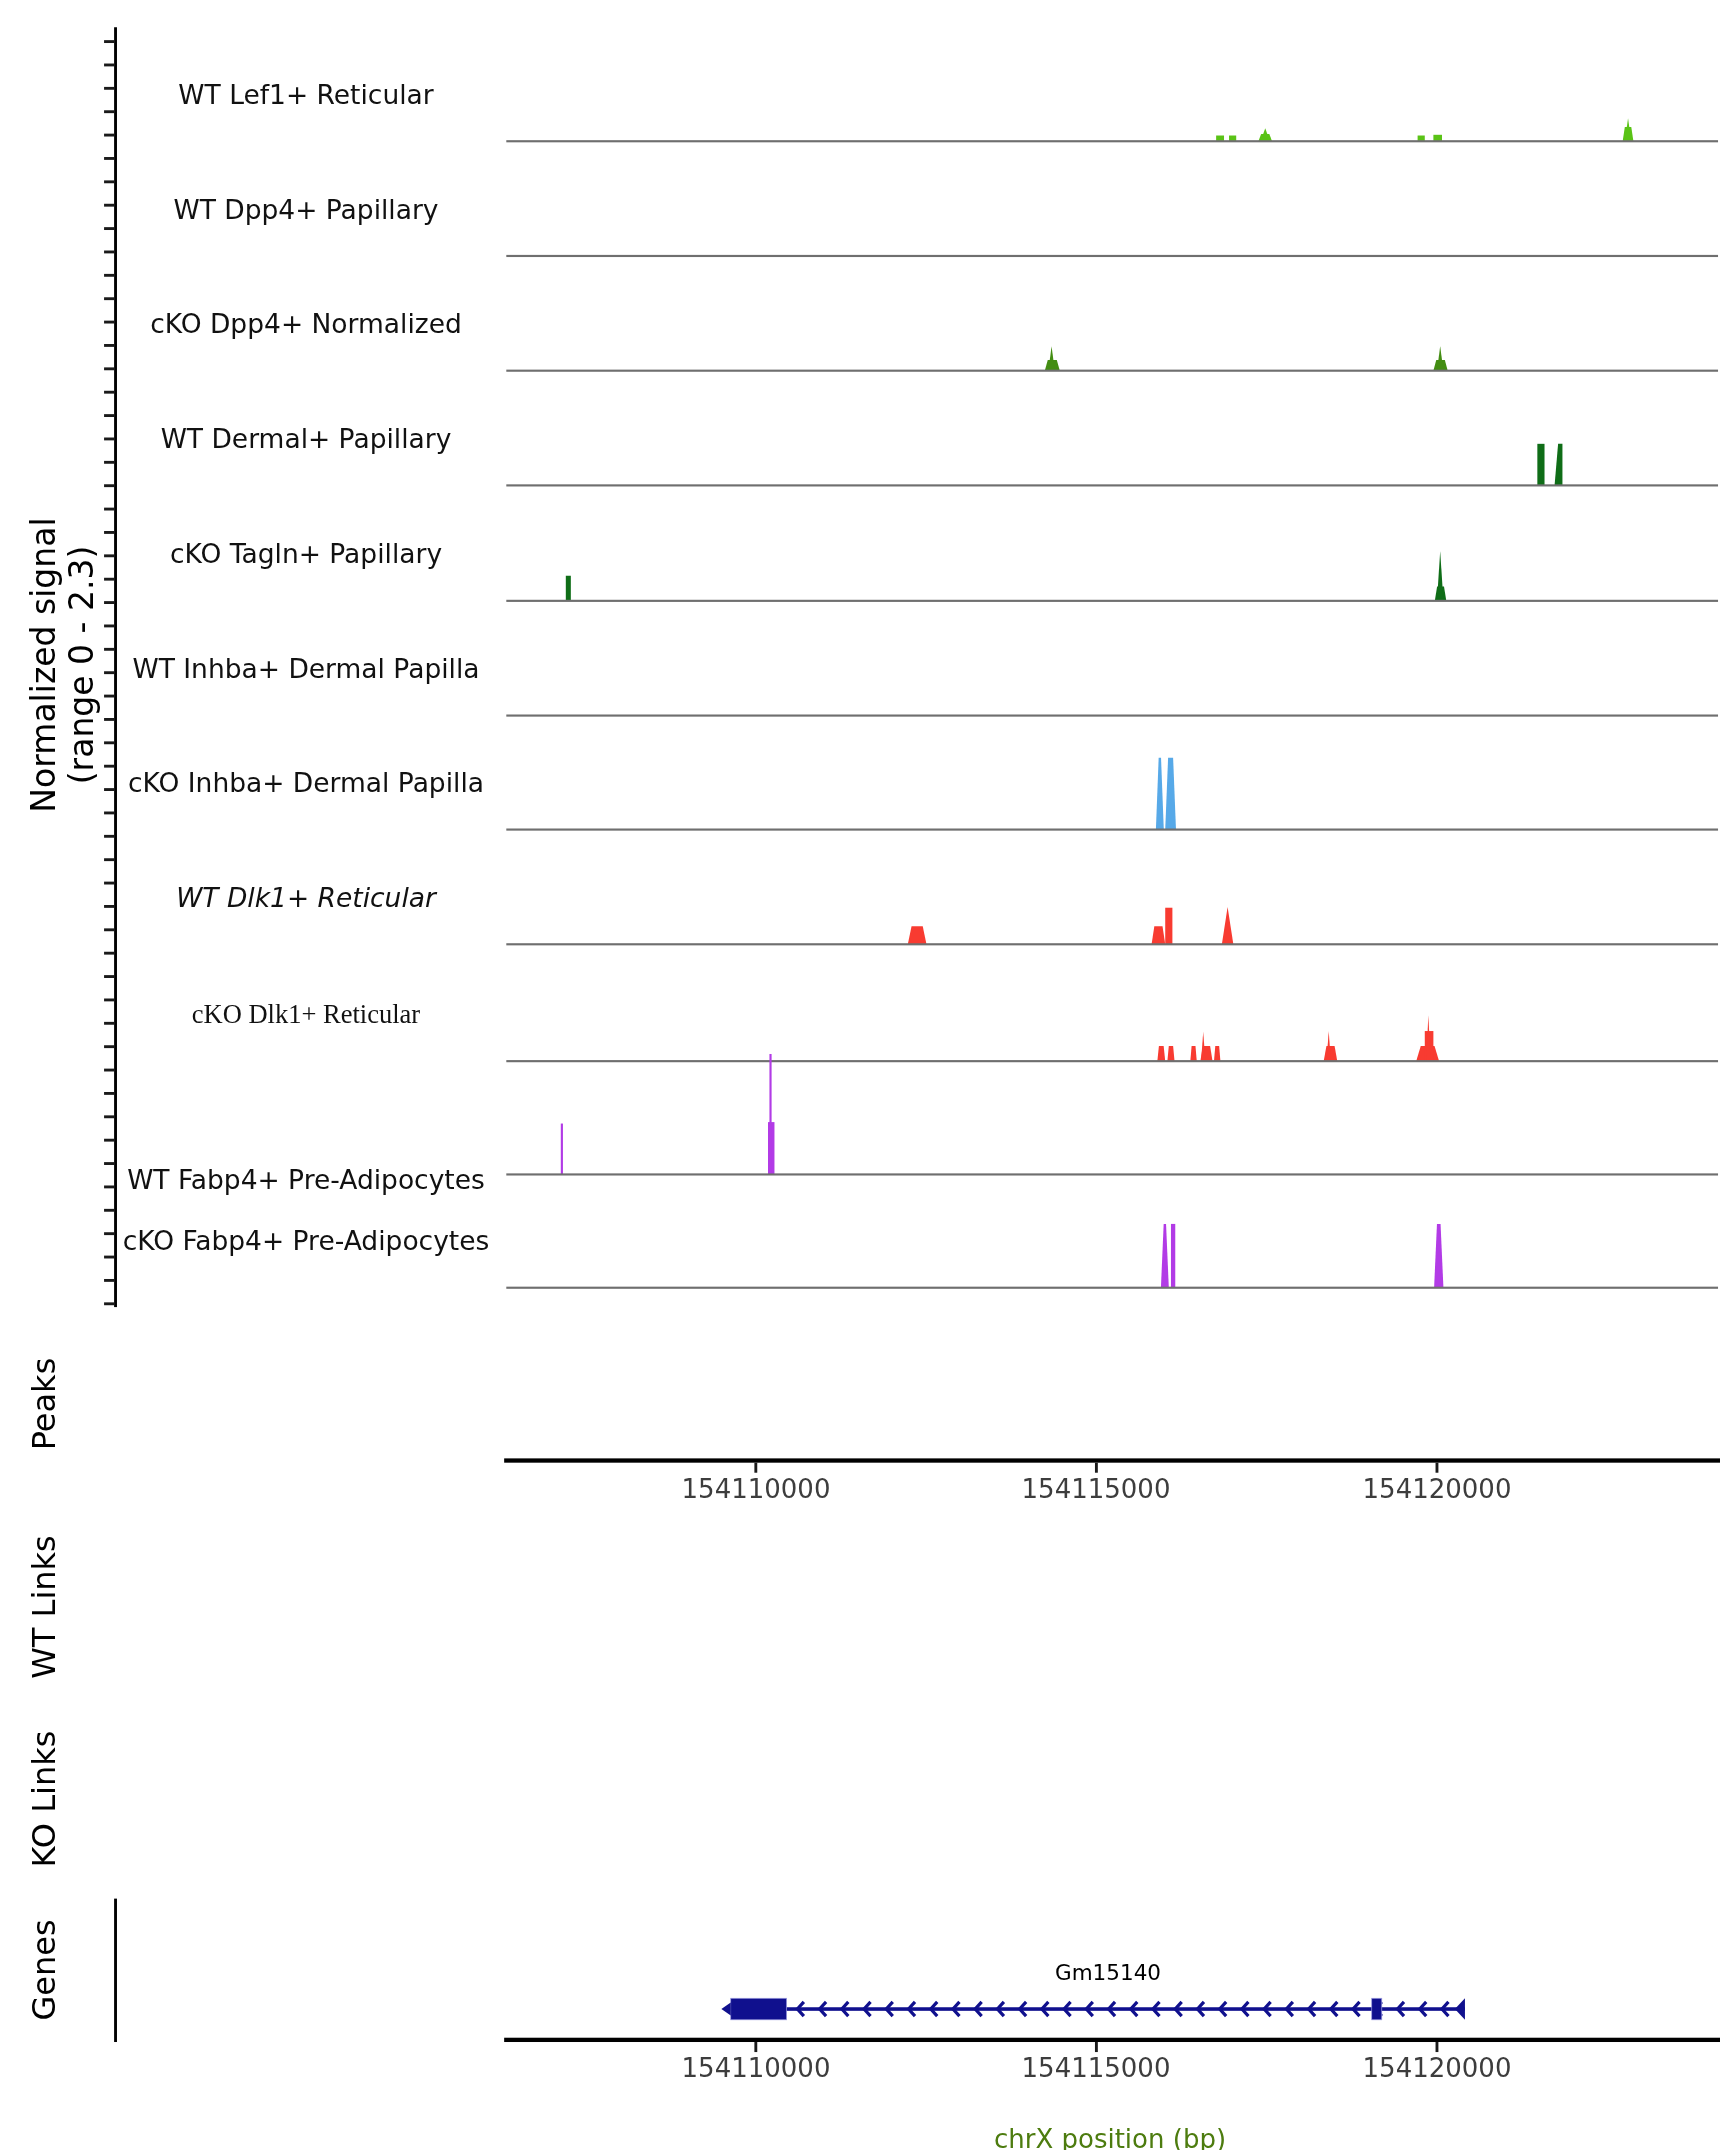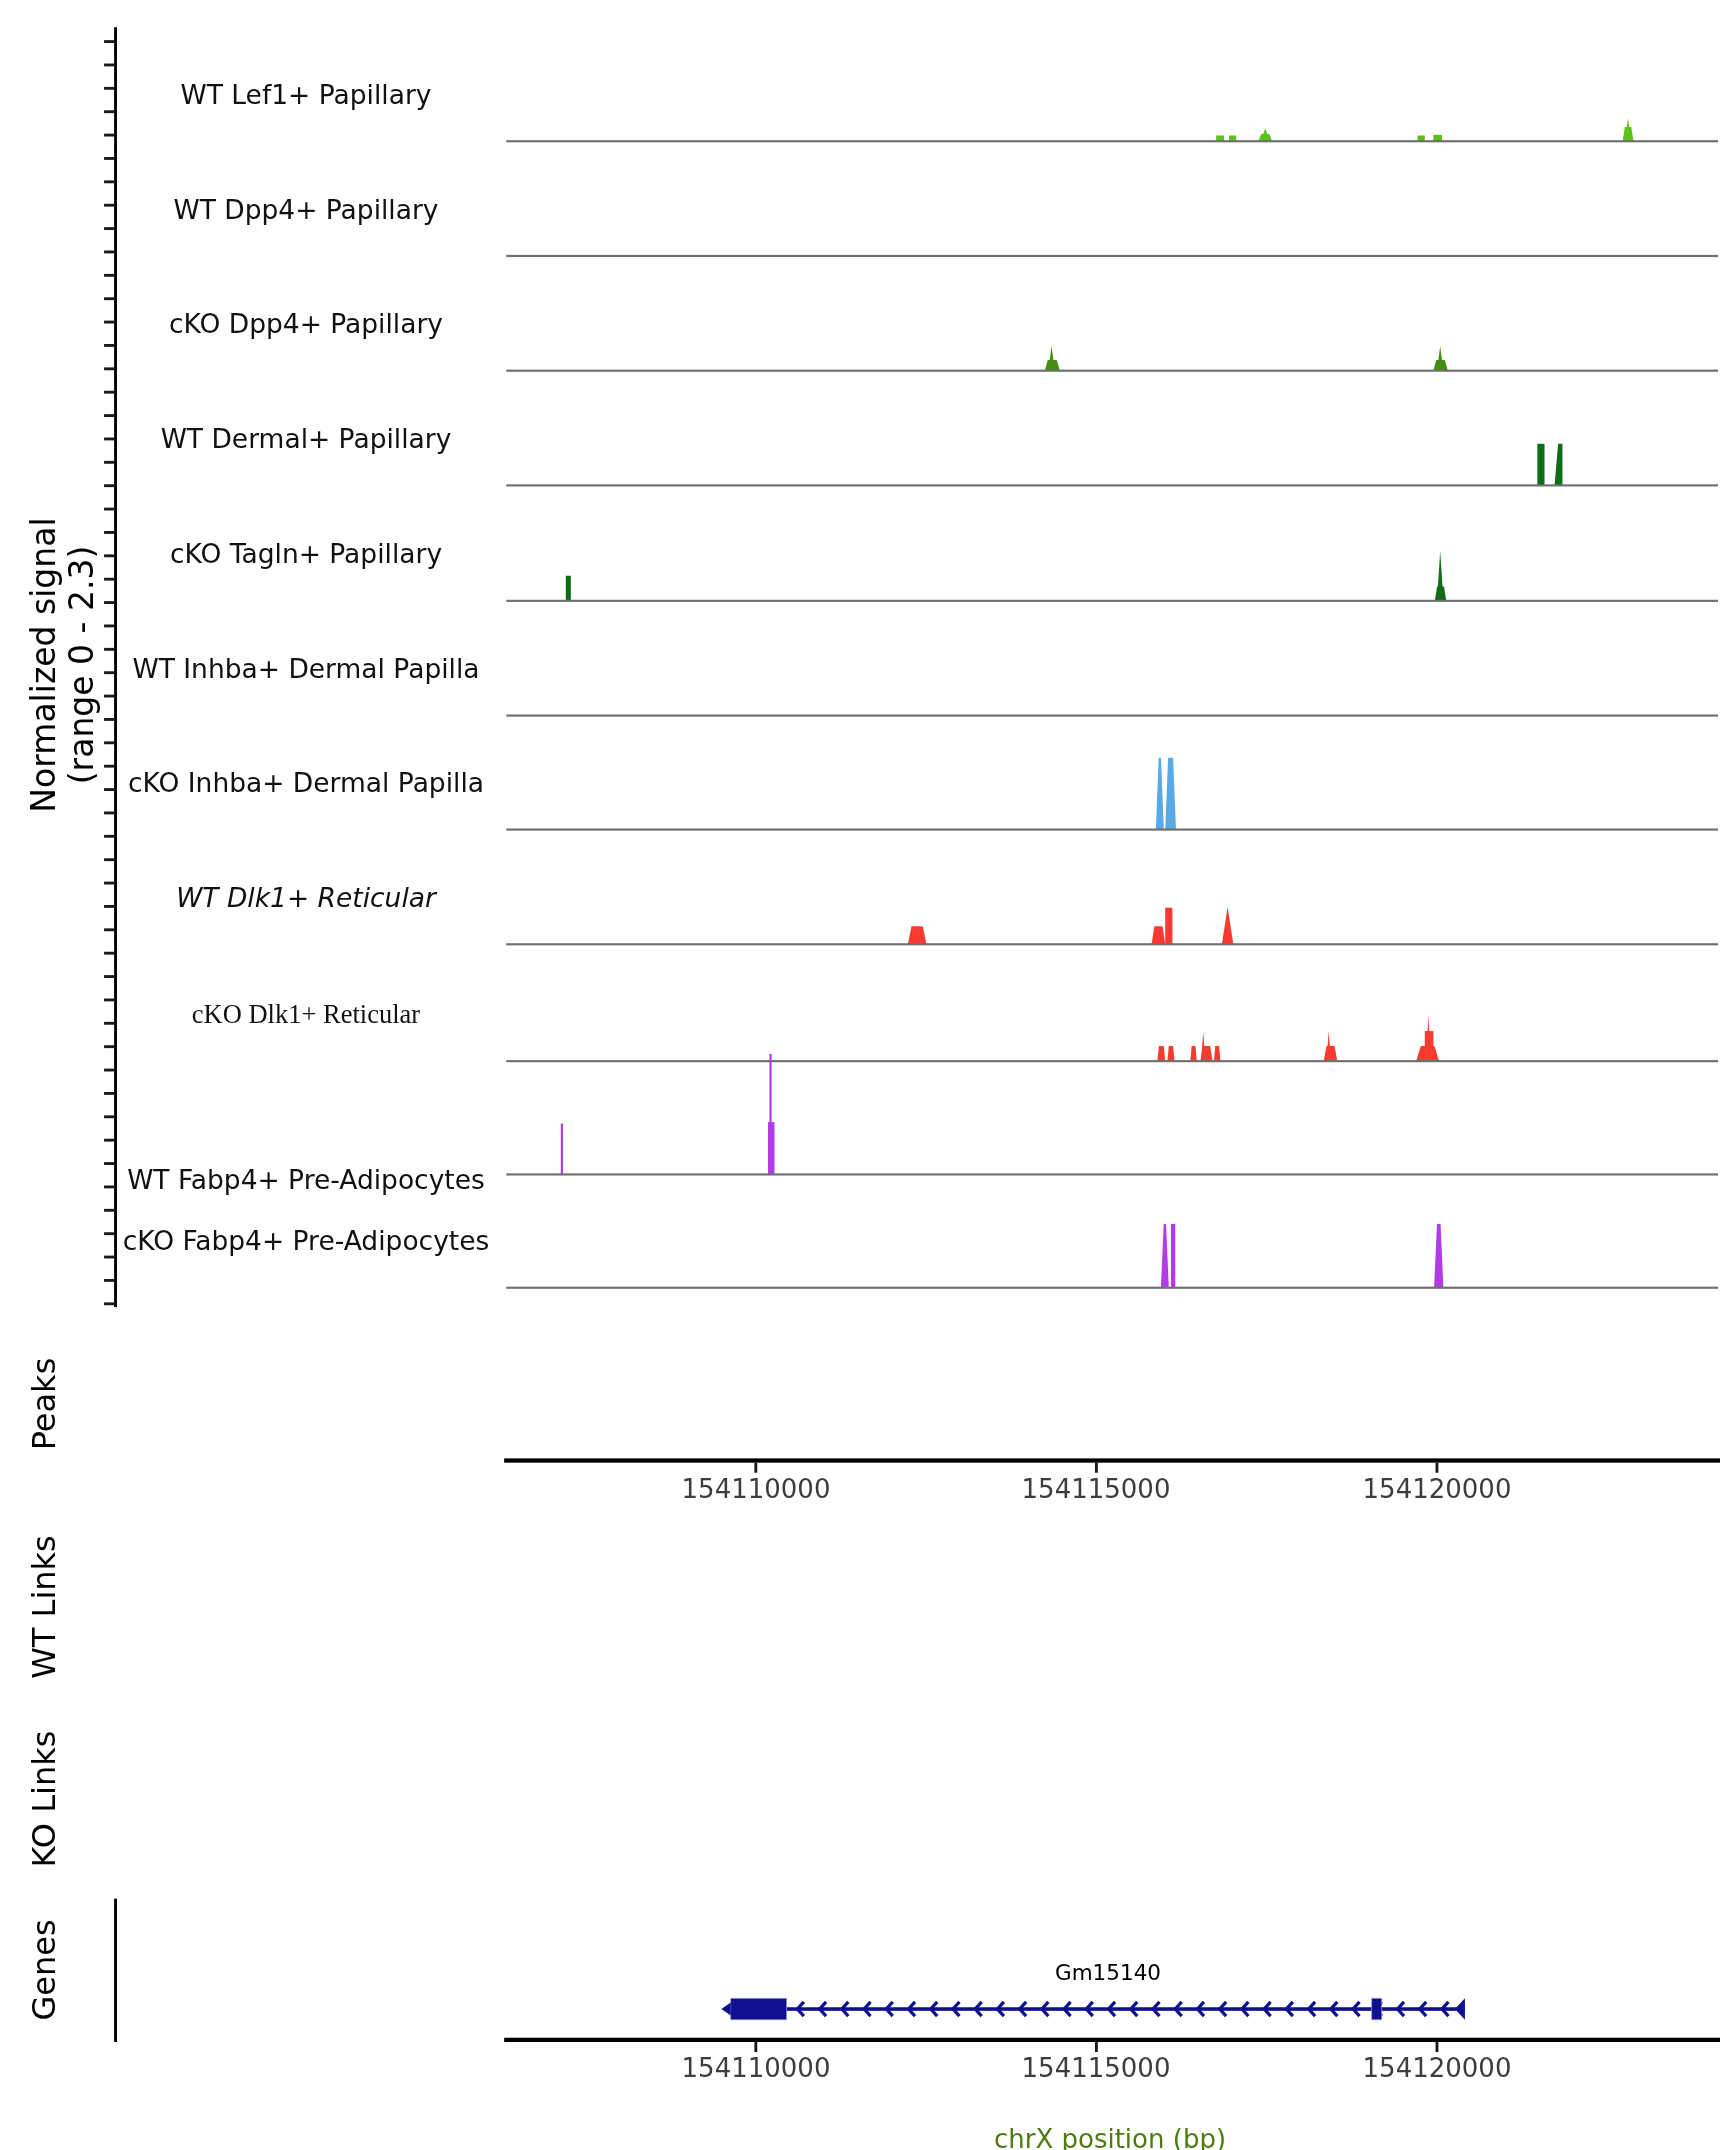--- a/index.html
+++ b/index.html
@@ -212,23 +212,23 @@
   <div class="rot section-label" style="left:44px; top:1404px;">Peaks</div>
   <div class="rot section-label" style="left:44px; top:1607px;">WT Links</div>
   <div class="rot section-label" style="left:44px; top:1799px;">KO Links</div>
   <div class="rot section-label" style="left:44px; top:1970px;">Genes</div>
 
   <div id="gene-label" style="left:1108px; top:1944px;margin-top:16px;">Gm15140</div>
 
   <div id="xlabel" style="left:1110px; top:2077px;">chrX position (bp)</div>
 
   <div id="track-labels">
-      <div class="track-label" style="top: 79px;">WT Lef1+ Papillary</div>
+      <div class="track-label" style="top: 79px;">WT Lef1+ Reticular</div>
       <div class="track-label" style="top: 194px;">WT Dpp4+ Papillary</div>
-      <div class="track-label" style="top: 308px;">cKO Dpp4+ Papillary</div>
+      <div class="track-label" style="top: 308px;">cKO Dpp4+ Normalized</div>
       <div class="track-label" style="top: 423px;">WT Dermal+ Papillary</div>
       <div class="track-label" style="top: 538px;">cKO Tagln+ Papillary</div>
       <div class="track-label" style="top: 653px;">WT Inhba+ Dermal Papilla</div>
       <div class="track-label" style="top: 767px;">cKO Inhba+ Dermal Papilla</div>
       <div class="track-label" style="top: 882px; font-style: italic;">WT Dlk1+ Reticular</div>
       <div class="track-label" style="top: 999px; font-family: Liberation Serif, serif;">cKO Dlk1+ Reticular</div>
       <div class="track-label" style="top: 1164px;">WT Fabp4+ Pre-Adipocytes</div>
       <div class="track-label" style="top: 1225px;">cKO Fabp4+ Pre-Adipocytes</div>
     </div>
   <div id="top-axis-labels">

